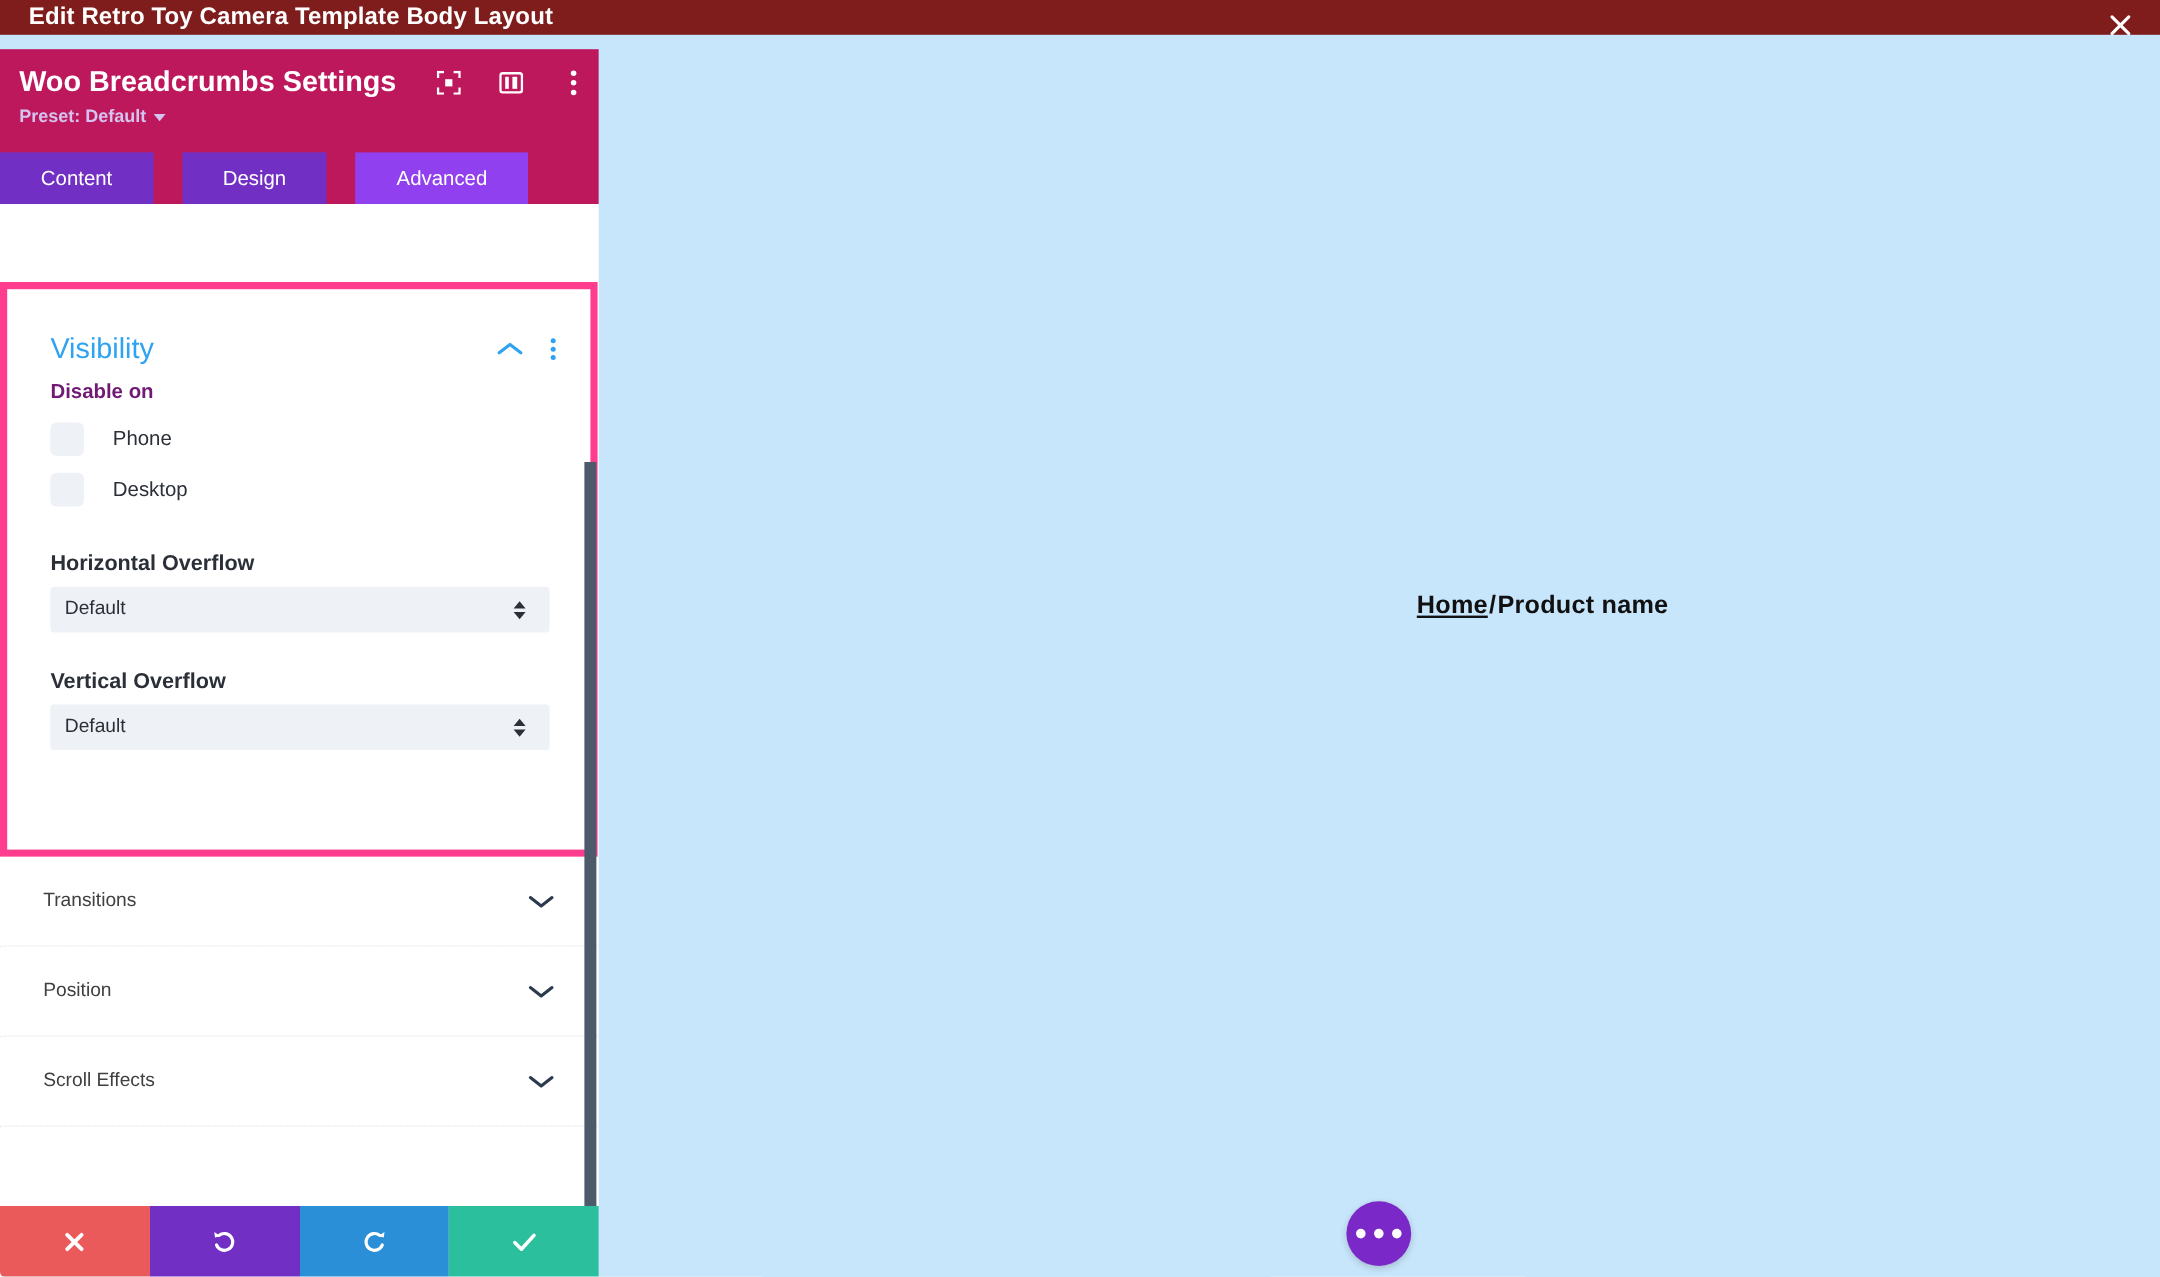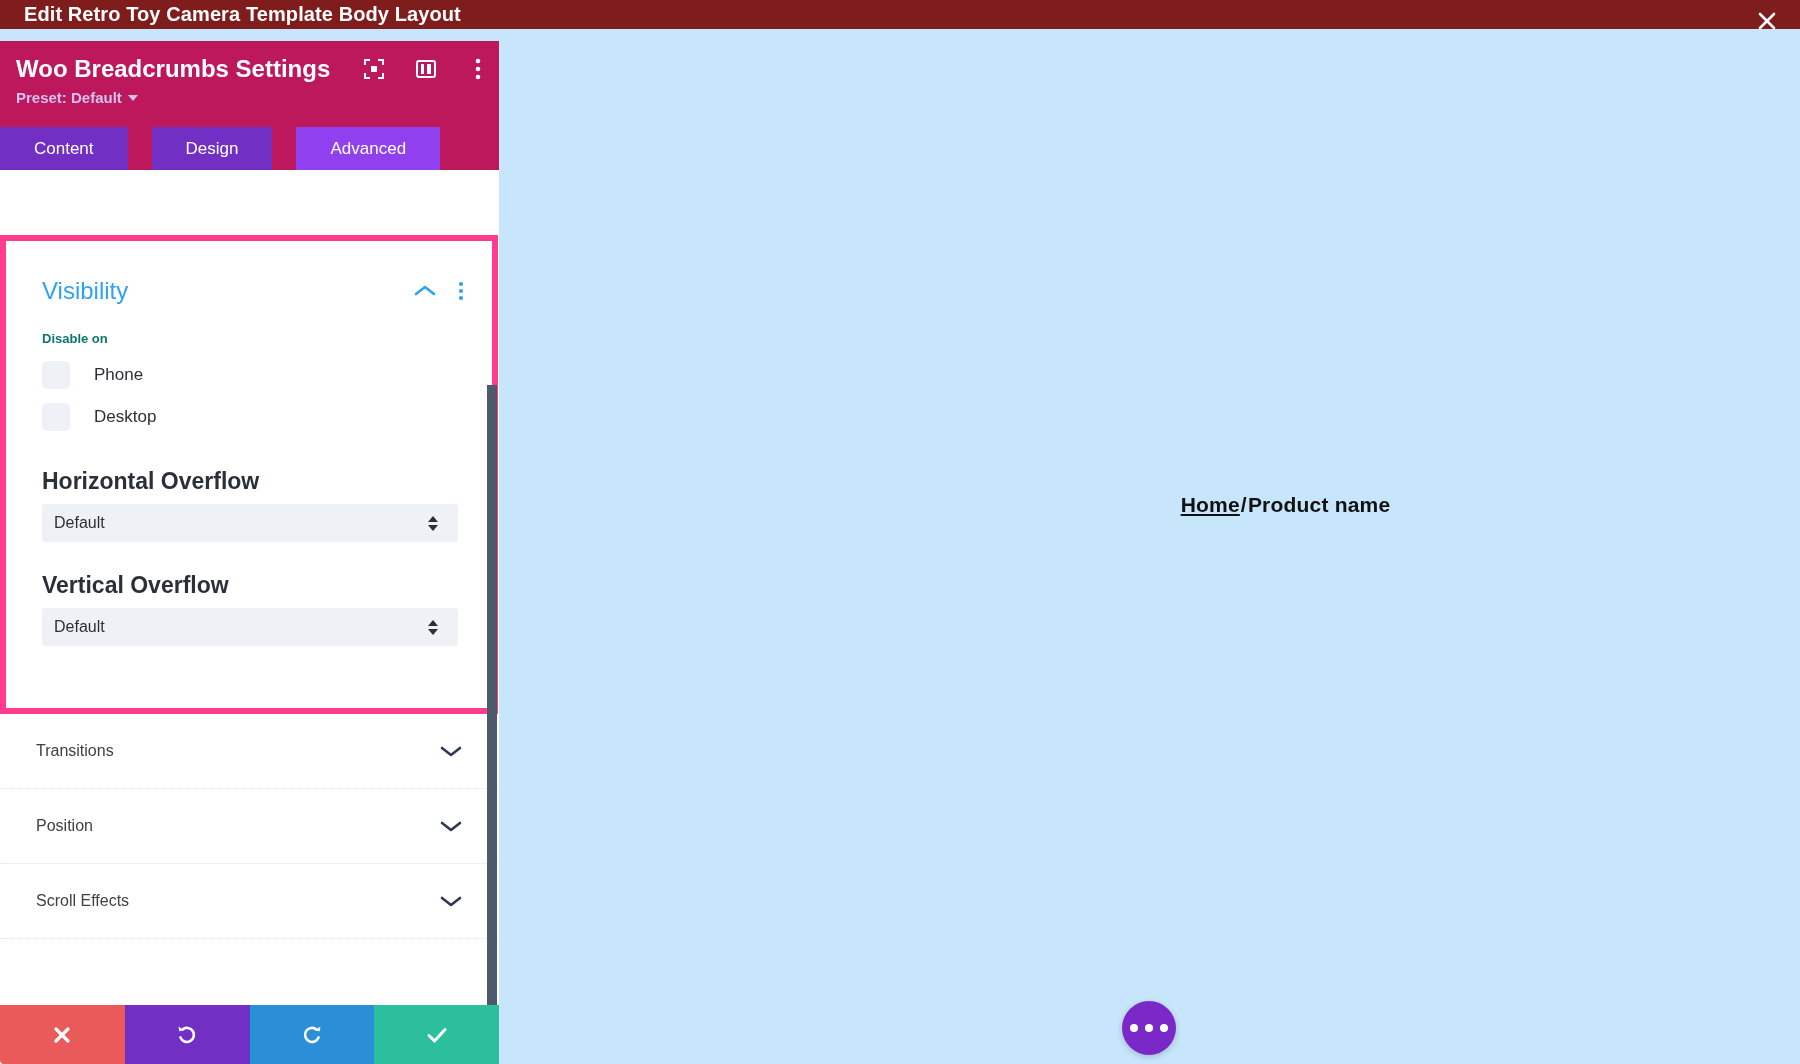--- a/index.html
+++ b/index.html
@@ -158,24 +158,24 @@
   }
   .section-actions {
     display: flex;
     align-items: center;
     gap: 22px;
   }
   .icon-btn { cursor: pointer; display: flex; align-items: center; justify-content: center; }
 
   .field-block { padding: 0 36px; }
   .field-label {
-    font-size: 13px;
-    font-weight: bold;
-    color: #0f766e;
-    margin-top: 26px;
+    font-size: 17px;
+    font-weight: bold;
+    color: #701a75;
+    margin-top: 12px;
     margin-bottom: 8px;
   }
   .check-row {
     display: flex;
     align-items: center;
     height: 42px;
     cursor: pointer;
   }
   .checkbox {
     width: 28px; height: 28px;
@@ -183,21 +183,21 @@
     background: #eef1f6;
     flex: none;
   }
   .check-label {
     margin-left: 24px;
     font-size: 17px;
     color: #2b3038;
   }
 
   .select-label {
-    font-size: 23px;
+    font-size: 18px;
     font-weight: bold;
     color: #2b3038;
     margin-top: 30px;
     margin-bottom: 9px;
   }
   .select {
     position: relative;
     height: 38px;
     background: #eef1f6;
     border-radius: 3px;

